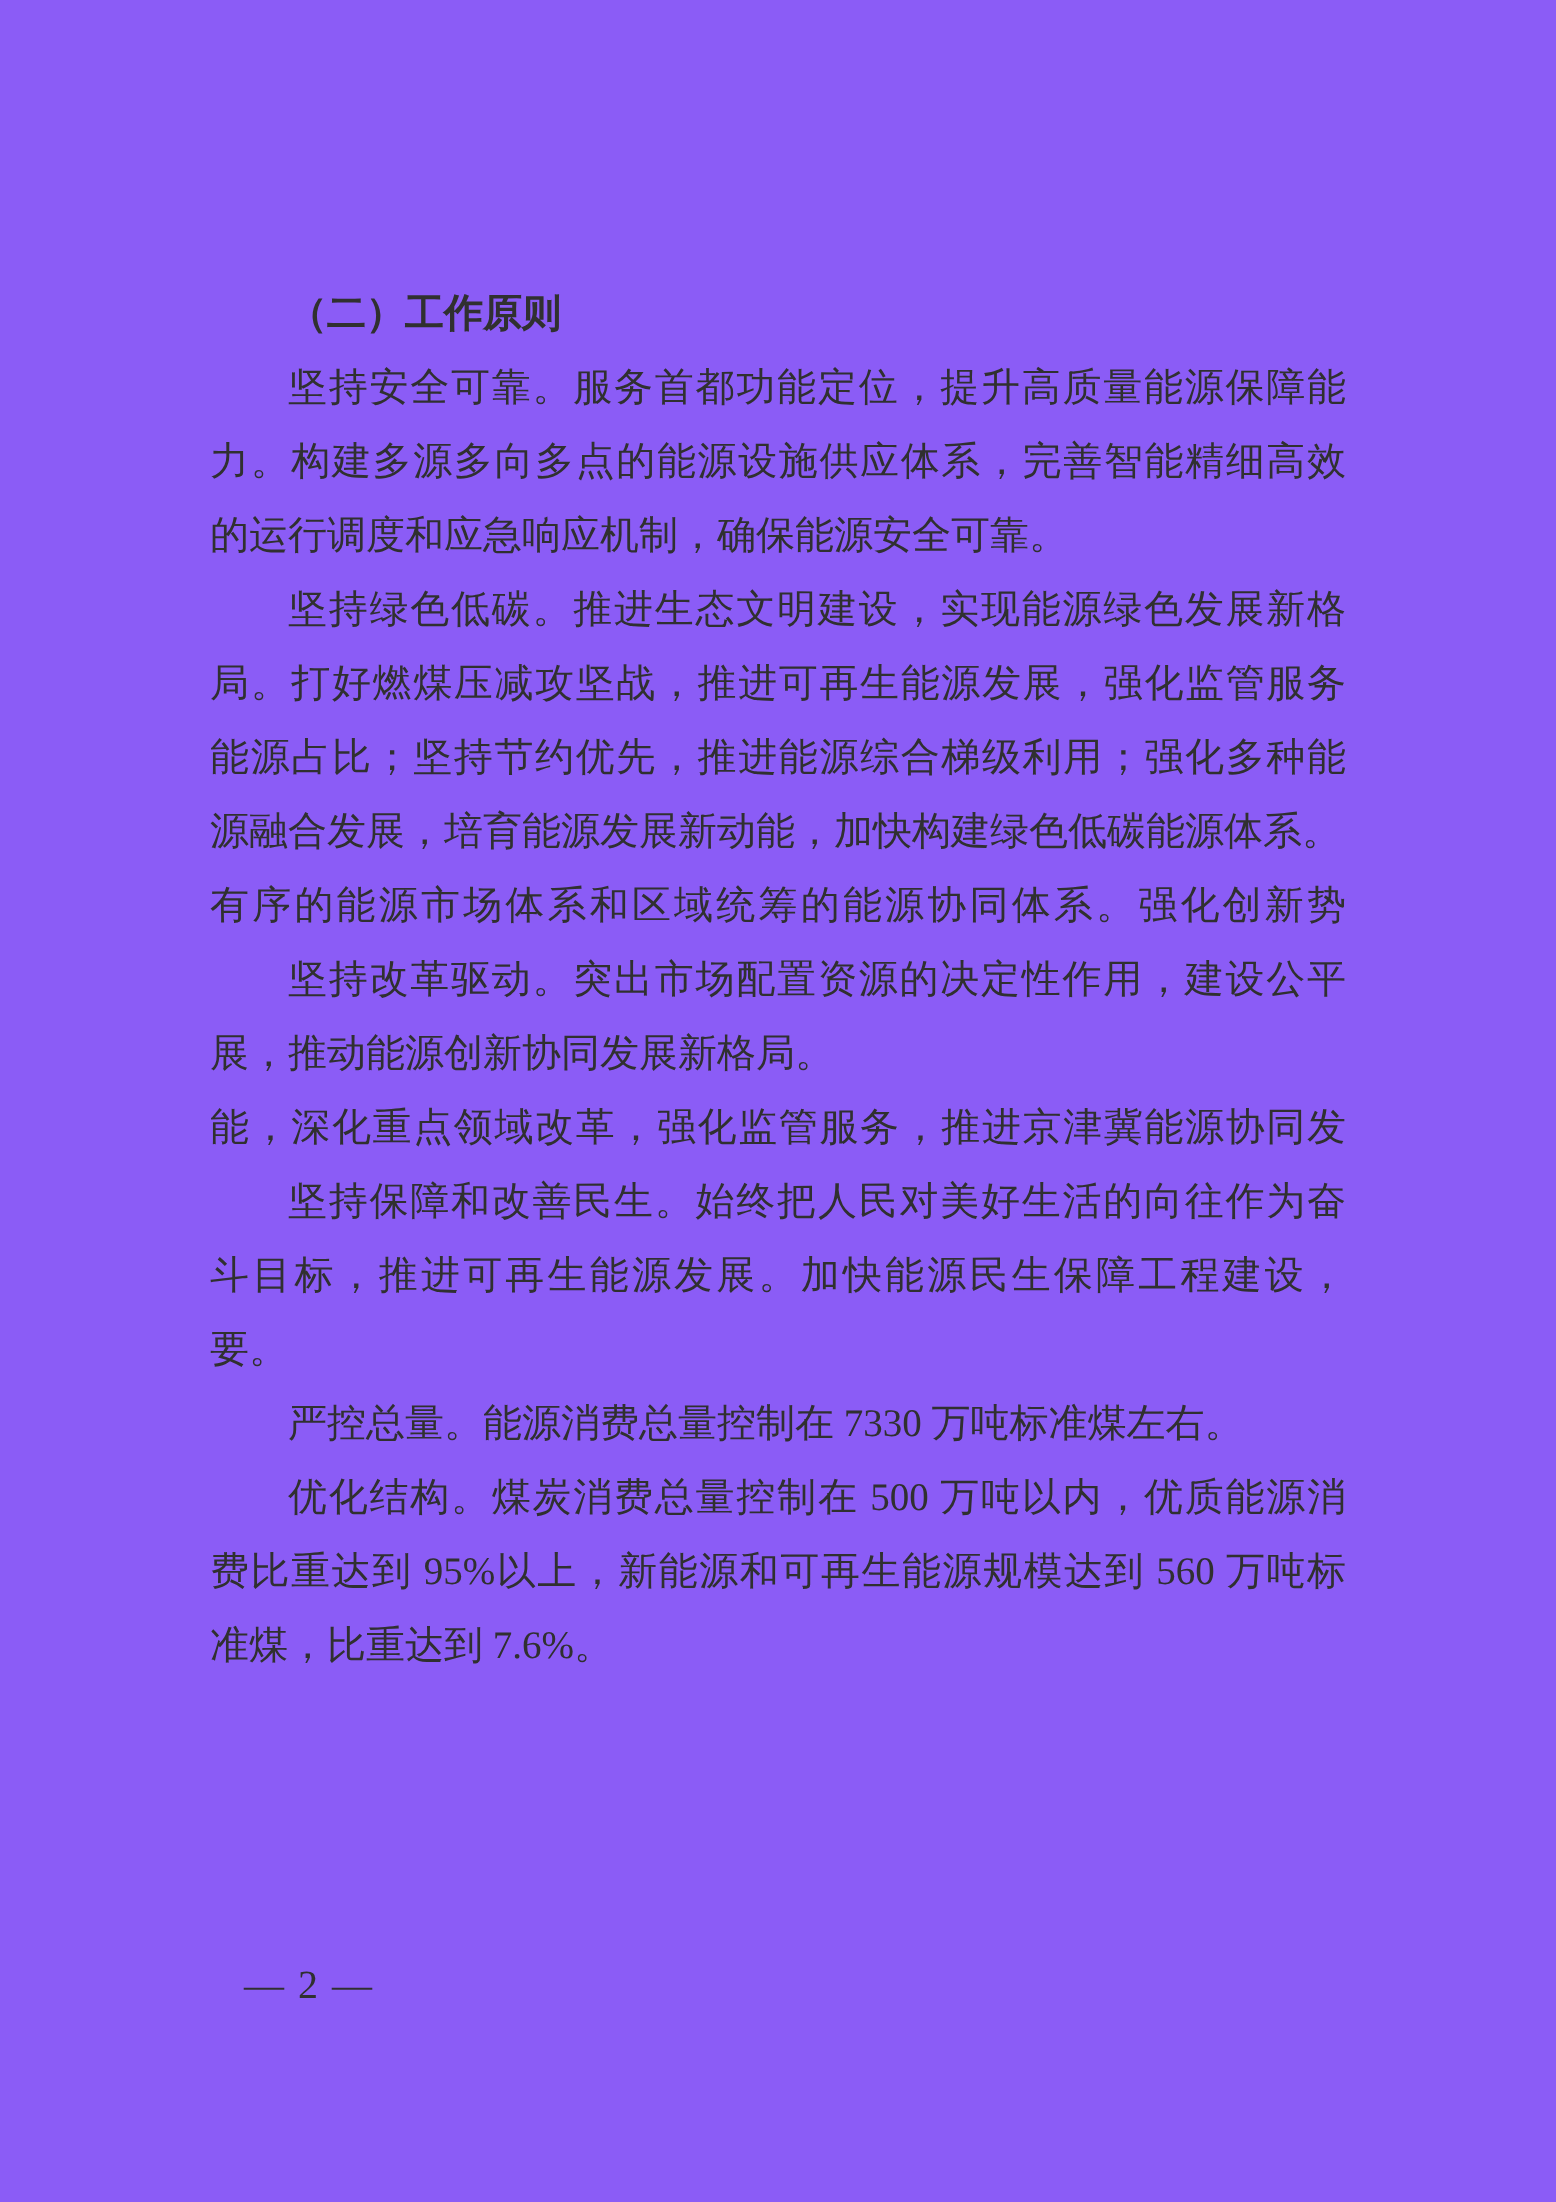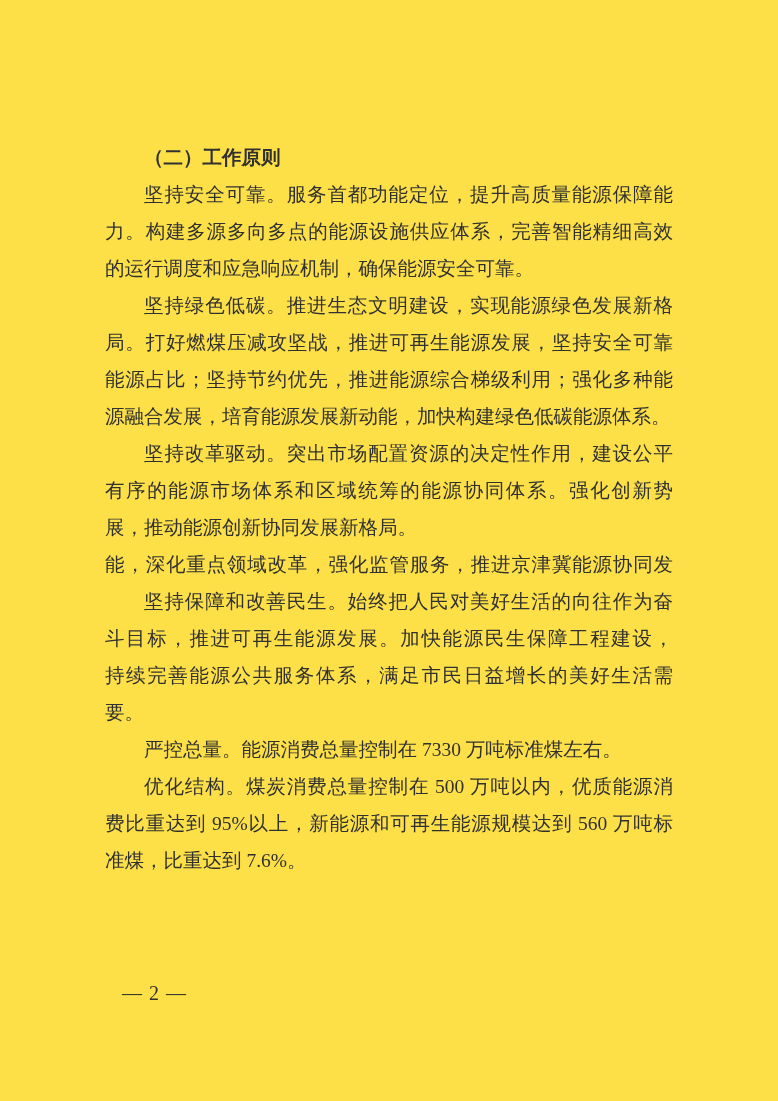--- a/index.html
+++ b/index.html
@@ -11,21 +11,21 @@
     height: 1101px;
     background: #ffffff;
     position: relative;
     overflow: hidden;
   }
   .page {
     position: absolute;
     left: 0; top: 0;
     width: 778px;
     height: 1101px;
-    background: #fde047;
+    background: #8b5cf6;
   }
   .doc {
     position: absolute;
     left: 105px;
     top: 139px;
     width: 568px;
     font-family: "Liberation Serif", "DejaVu Serif", serif;
     font-size: 19.5px;
     line-height: 37px;
     color: #303030;
@@ -63,30 +63,29 @@
 <body>
 
 <div class="page">
 
   <main class="doc">
     <div class="line heading">（二）工作原则</div>
     <div class="line first">坚持安全可靠。服务首都功能定位，提升高质量能源保障能</div>
     <div class="line">力。构建多源多向多点的能源设施供应体系，完善智能精细高效</div>
     <div class="line end">的运行调度和应急响应机制，确保能源安全可靠。</div>
     <div class="line first">坚持绿色低碳。推进生态文明建设，实现能源绿色发展新格</div>
-    <div class="line">局。打好燃煤压减攻坚战，推进可再生能源发展，坚持安全可靠</div>
+    <div class="line">局。打好燃煤压减攻坚战，推进可再生能源发展，强化监管服务</div>
     <div class="line">能源占比；坚持节约优先，推进能源综合梯级利用；强化多种能</div>
     <div class="line end">源融合发展，培育能源发展新动能，加快构建绿色低碳能源体系。</div>
+    <div class="line">有序的能源市场体系和区域统筹的能源协同体系。强化创新势</div>
     <div class="line first">坚持改革驱动。突出市场配置资源的决定性作用，建设公平</div>
-    <div class="line">有序的能源市场体系和区域统筹的能源协同体系。强化创新势</div>
     <div class="line end">展，推动能源创新协同发展新格局。</div>
     <div class="line">能，深化重点领域改革，强化监管服务，推进京津冀能源协同发</div>
     <div class="line first">坚持保障和改善民生。始终把人民对美好生活的向往作为奋</div>
     <div class="line">斗目标，推进可再生能源发展。加快能源民生保障工程建设，</div>
-    <div class="line">持续完善能源公共服务体系，满足市民日益增长的美好生活需</div>
     <div class="line end">要。</div>
     <div class="line first end">严控总量。能源消费总量控制在 7330 万吨标准煤左右。</div>
     <div class="line first">优化结构。煤炭消费总量控制在 500 万吨以内，优质能源消</div>
     <div class="line">费比重达到 95%以上，新能源和可再生能源规模达到 560 万吨标</div>
     <div class="line end">准煤，比重达到 7.6%。</div>
   </main>
 
   <footer class="footer">
     <span>— 2 —</span>
   </footer>

